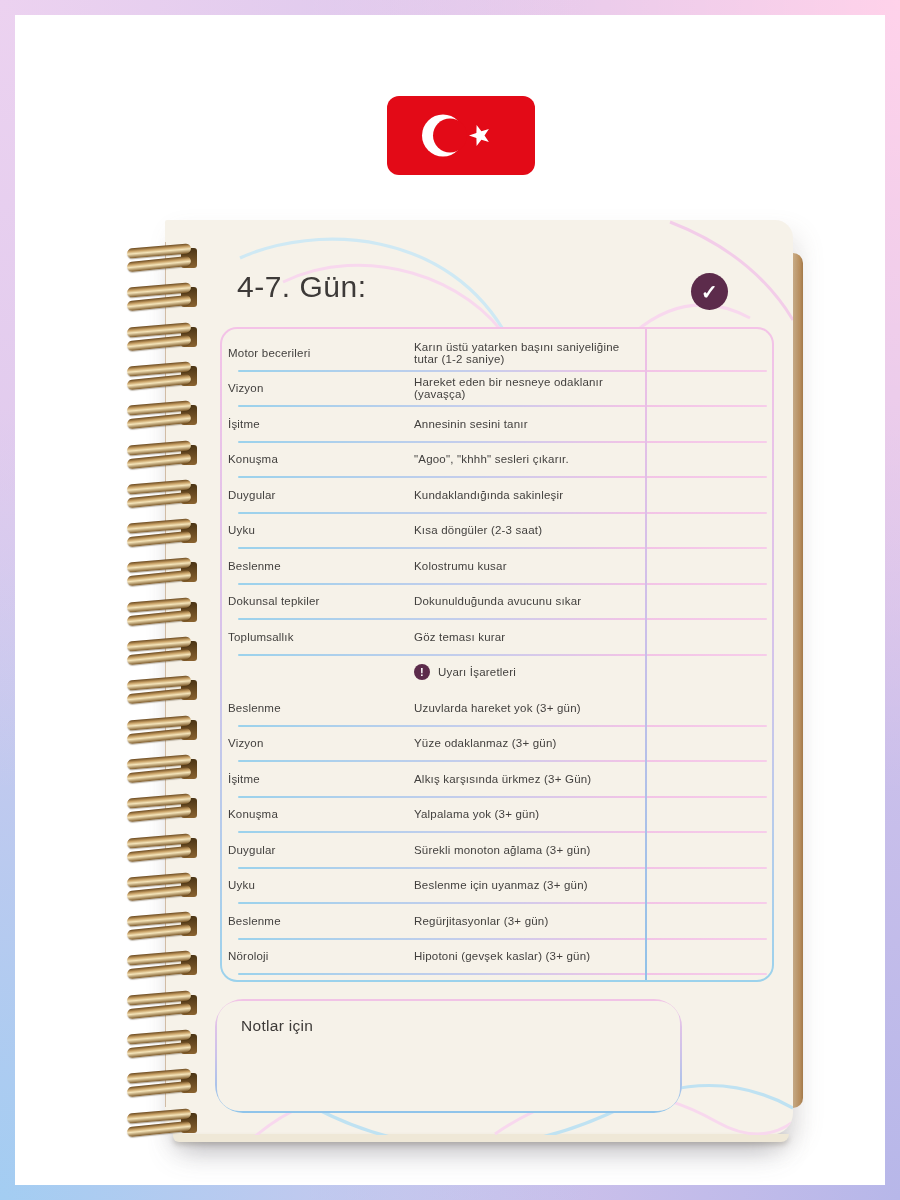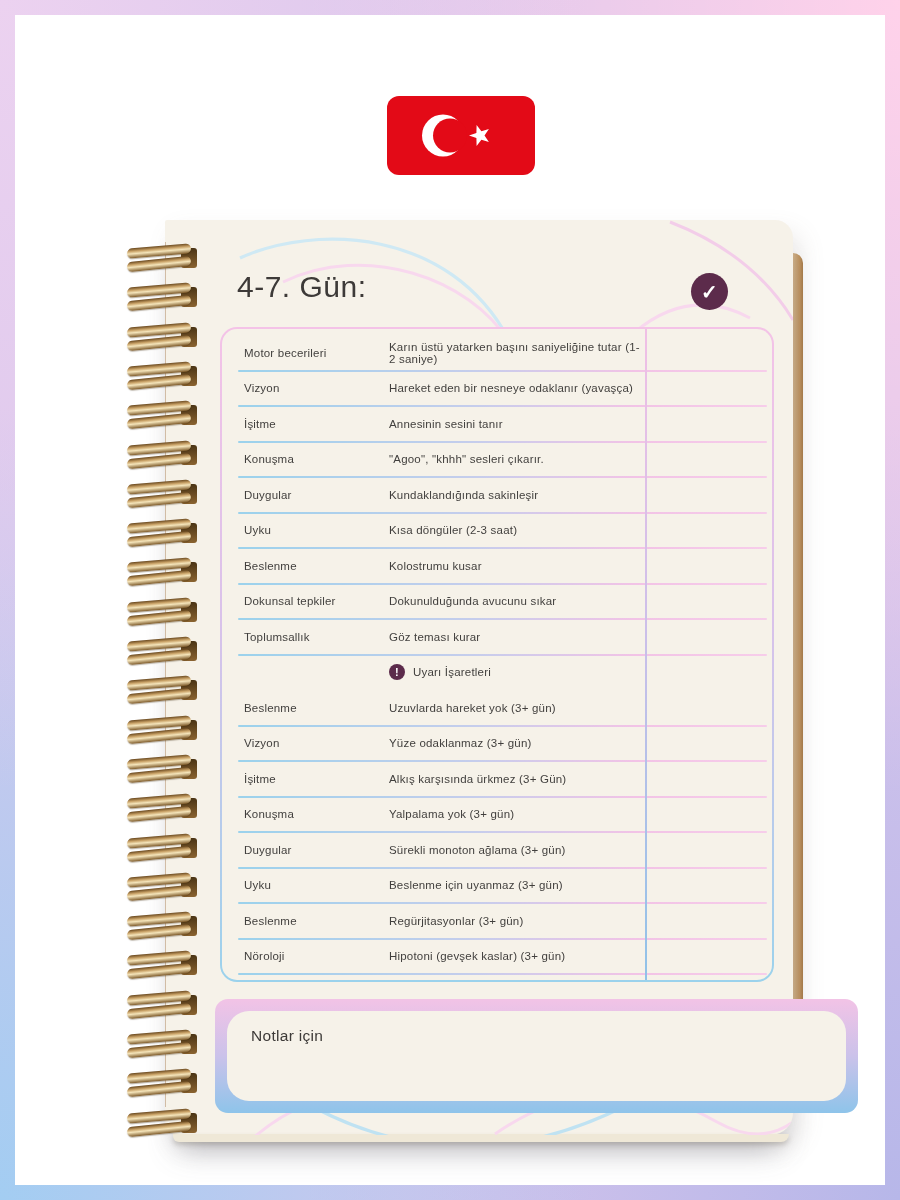--- a/index.html
+++ b/index.html
@@ -56,30 +56,30 @@
     background:linear-gradient(180deg,#f4c3e7 0%, #d9c2ea 45%, var(--divider-blue,#8fc0e8) 100%);}
   .mtable{position:relative; width:100%; height:100%; background:var(--page-cream,#f6f2e9);
     border-radius:15px; overflow:hidden;}
   .vdiv{position:absolute; left:423px; top:0; bottom:0; width:2px;
     background:linear-gradient(180deg,#f0c0e5 0%, #cdbfe9 45%, #90c2e8 100%);}
   .rows{position:absolute; inset:6px 0 6px 0; display:flex; flex-direction:column;}
   .trow{flex:1; display:flex; align-items:center; position:relative;}
   .trow::after{content:""; position:absolute; left:16px; right:5px; bottom:-1px; height:2px; border-radius:1px;
     background:linear-gradient(90deg, var(--divider-blue,#9bd2ec) 0%, #c6cdec 45%, var(--divider-pink,#f2c3e6) 75%, #f7cdea 100%);}
   .trow.no-div::after{display:none;}
-  .c-label{width:145px; padding-left:22px; font-size:11.5px; color:#413f3d; letter-spacing:.2px;}
-  .c-desc{flex:1; font-size:11.5px; color:#413f3d; letter-spacing:.2px; padding-right:0;}
+  .c-label{width:145px; padding-left:6px; font-size:11.5px; color:#413f3d; letter-spacing:.2px;}
+  .c-desc{flex:1; font-size:11.5px; color:#413f3d; letter-spacing:.2px; padding-right:0;margin-left:41px;}
   .c-check{width:127px; align-self:stretch;}
   .warn-head{display:flex; align-items:center; gap:8px; font-size:11.5px; color:#413f3d;}
   .warn-ic{width:16px; height:16px; border-radius:50%; background:var(--accent-plum,#5c2b4b);
     color:#fff; font-size:11px; font-weight:bold; display:inline-flex; align-items:center; justify-content:center;}
 
   
-  .notes-border{position:absolute; left:50px; top:779px; width:643px; height:114px;
-    border-radius:13px; padding:12px; box-sizing:border-box;
+  .notes-border{position:absolute; left:50px; top:779px; width:467px; height:114px;
+    border-radius:28px; padding:2px; box-sizing:border-box;
     background:linear-gradient(180deg,#f2c3e6 0%, #cbc2ea 50%, #8ec4ea 100%);}
   .notes{width:100%; height:100%; border-radius:22px; background:var(--page-cream,#f6f2e9);
     box-sizing:border-box; padding:16px 24px;}
   .notes-label{font-size:15.5px; color:#3d3a38; letter-spacing:.3px;}
 </style>
 </head>
 <body>
 
 <div class="stage">
   <div class="canvas">

